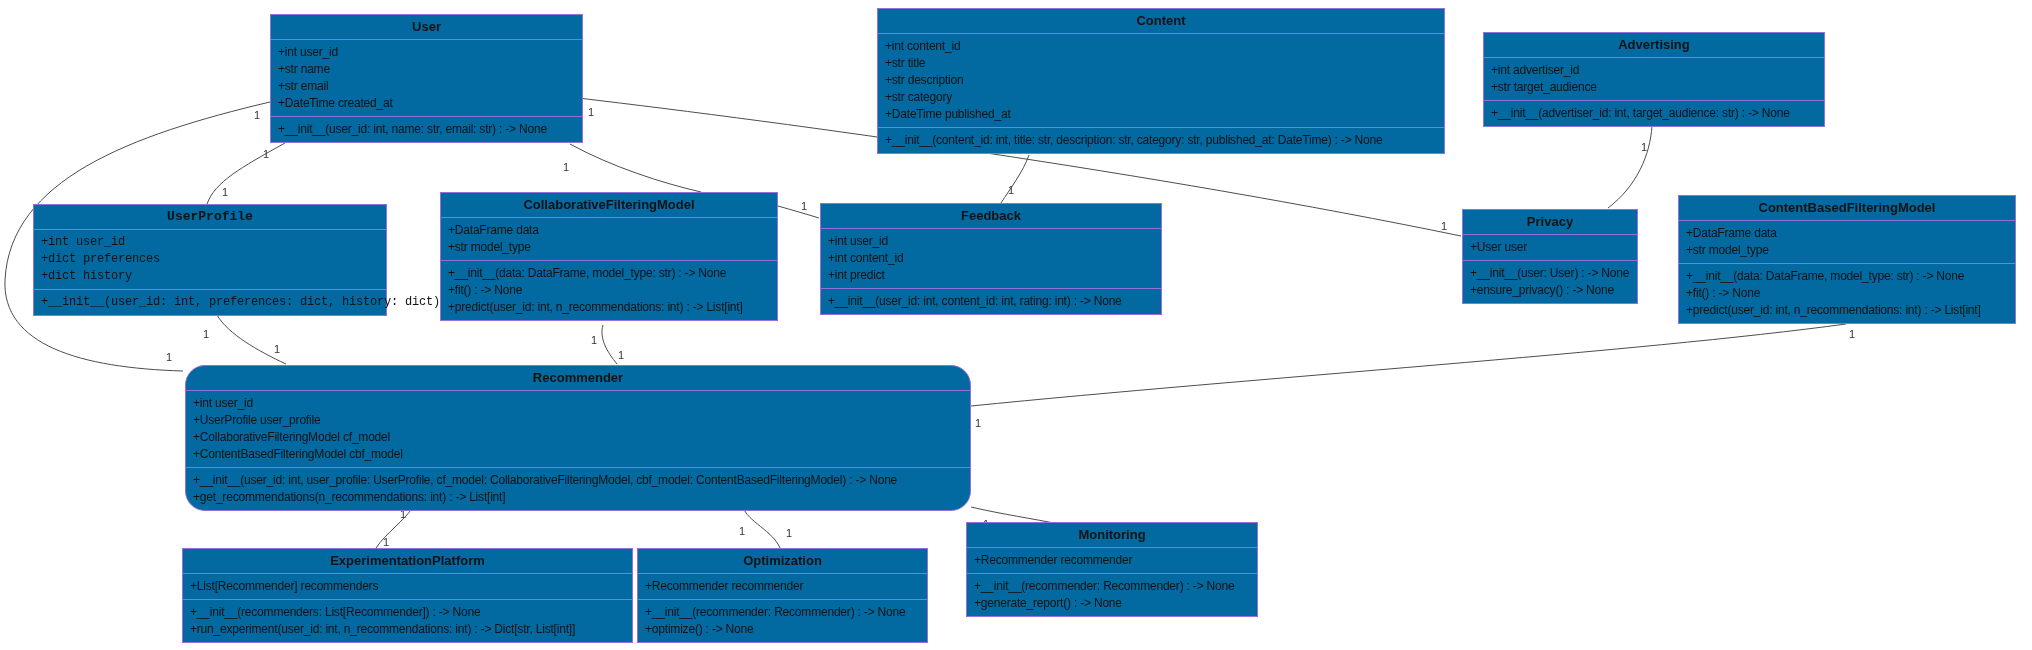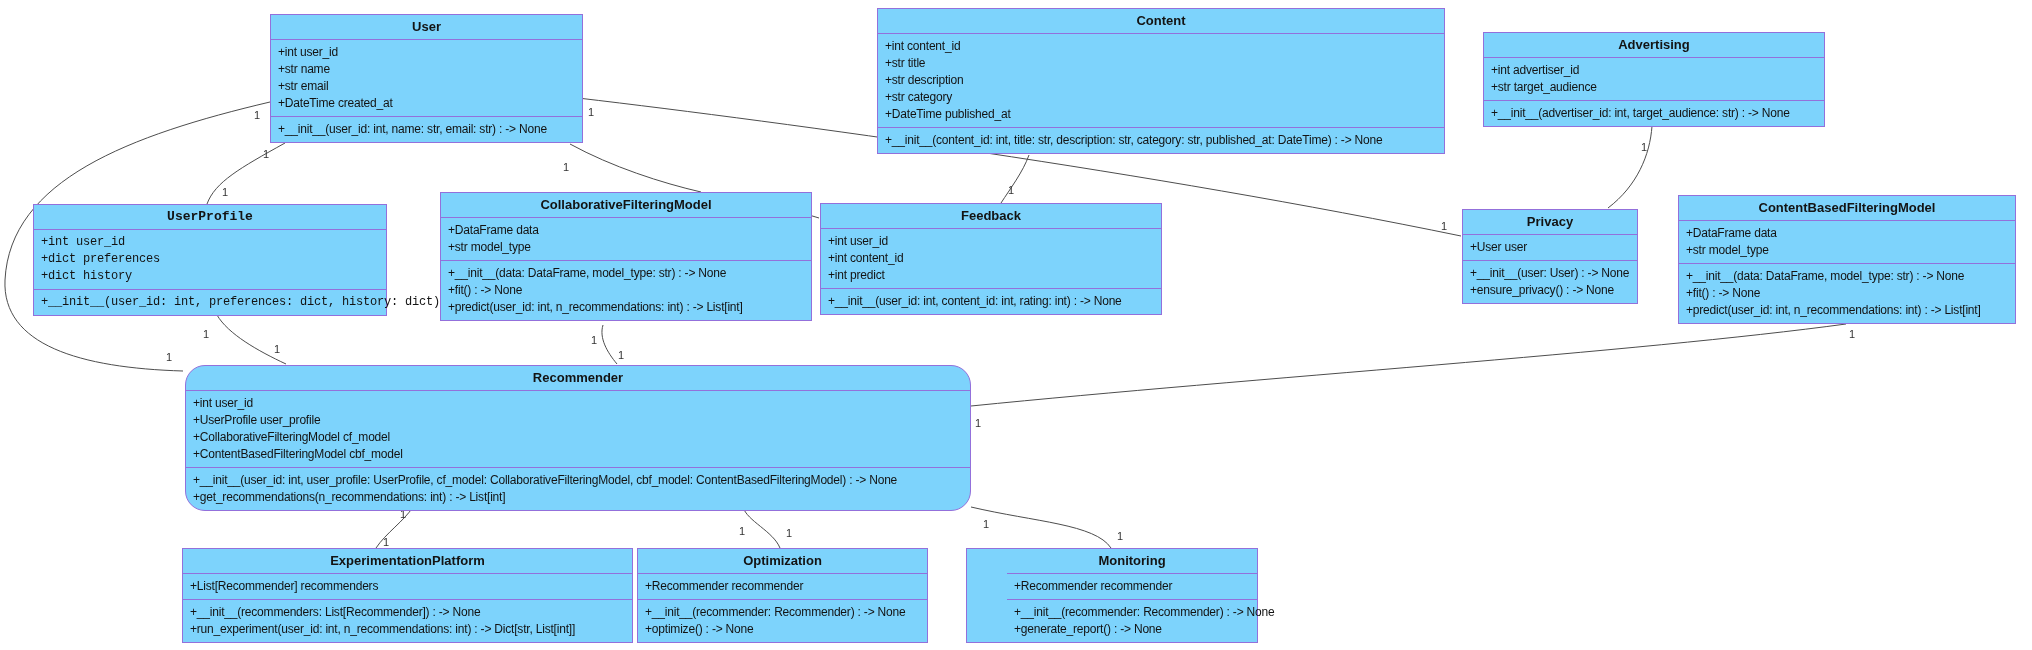--- a/index.html
+++ b/index.html
@@ -8,21 +8,21 @@
     width:2032px;height:650px;
     background:#ffffff;
     font-family:"Liberation Sans","DejaVu Sans",sans-serif;
     overflow:hidden;
   }
   svg.edge-layer{position:absolute;left:0;top:0;z-index:1;}
   svg.edge-layer path{fill:none;stroke:#4d4d4d;stroke-width:1;}
   svg.edge-layer text{font-family:"Liberation Sans","DejaVu Sans",sans-serif;font-size:11px;fill:#333333;}
   .uml-class{
     position:absolute;z-index:2;
-    background:#7dd3fc;
+    background:#0369a1;
     border:1px solid #9370DB;
     box-sizing:border-box;
     color:#131313;
   }
   .uml-title{
     height:24px;line-height:24px;
     text-align:center;
     font-weight:bold;font-size:13px;
     border-bottom:1px solid #9370DB;
     white-space:nowrap;
@@ -32,28 +32,28 @@
   .member{
     font-size:12px;line-height:17px;
     letter-spacing:-0.2px;
     white-space:nowrap;
   }
   
   #cls-user{left:270px;top:14px;width:313px;}
   #cls-content{left:877px;top:8px;width:568px;}
   #cls-advertising{left:1483px;top:32px;width:342px;}
   #cls-user-profile{left:33px;top:204px;width:354px;font-family:Liberation Mono, monospace;}
-  #cls-cfm{left:440px;top:192px;width:372px;}
+  #cls-cfm{left:440px;top:192px;width:338px;}
   #cls-feedback{left:820px;top:203px;width:342px;}
   #cls-privacy{left:1462px;top:209px;width:176px;}
   #cls-cbfm{left:1678px;top:195px;width:338px;}
   #cls-recommender{left:185px;top:365px;width:786px;border-radius:20px;}
   #cls-experimentation{left:148px;top:548px;width:451px;margin-left:34px;}
   #cls-optimization{left:637px;top:548px;width:291px;}
-  #cls-monitoring{left:966px;top:548px;width:292px;padding-left:40px;}
+  #cls-monitoring{left:966px;top:522px;width:292px;}
 </style>
 </head>
 <body>
 
 <div id="canvas">
 
   <svg class="edge-layer" width="2032" height="650" viewBox="0 0 2032 650">
 
     <path d="M 285 143 C 240 168, 215 182, 207 204"></path>
     <text x="263" y="158">1</text>

